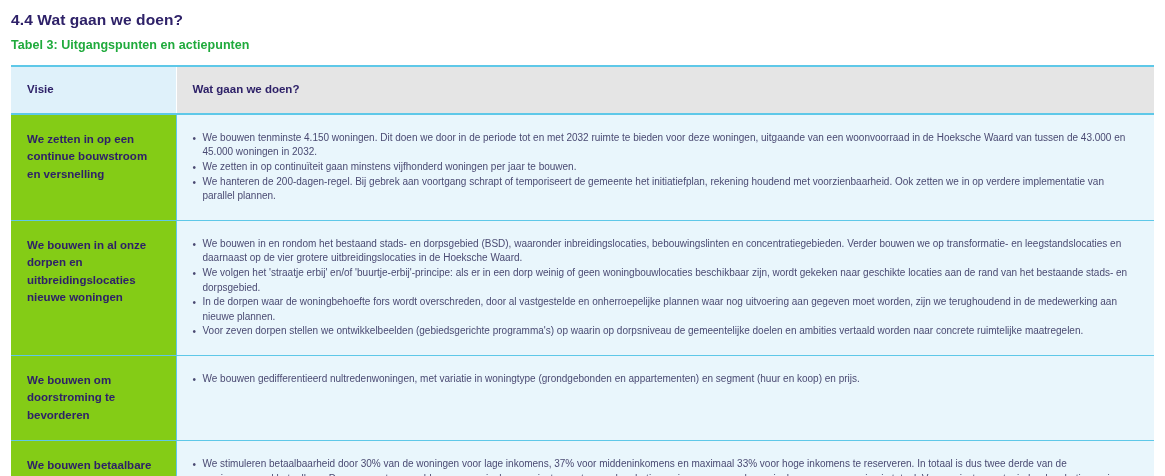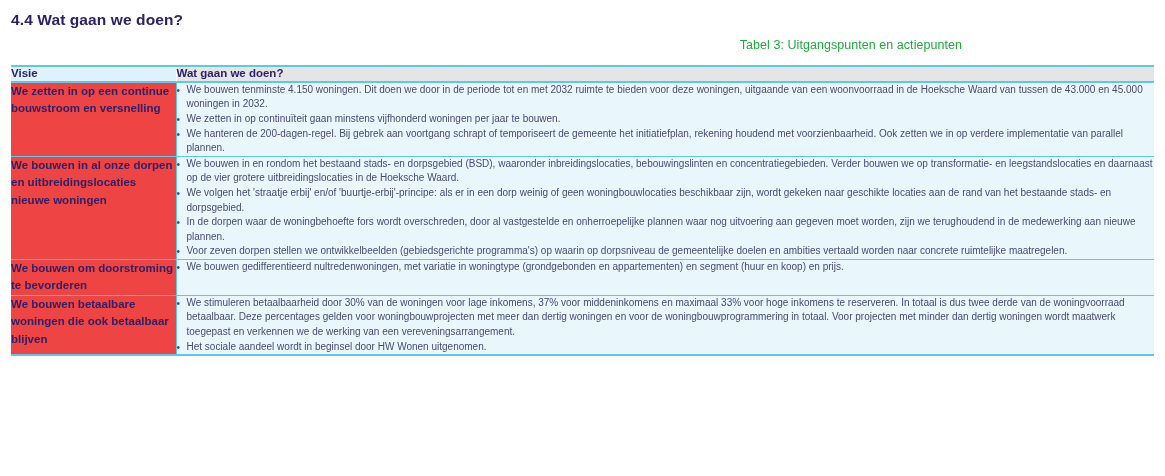--- a/index.html
+++ b/index.html
@@ -27,46 +27,45 @@
     font-size: 15.5px;
     font-weight: bold;
     color: #2e2168;
     margin: 0;
     padding: 11px 0 0 11px;
     letter-spacing: 0.1px;
   }
 
   .caption {
     font-size: 12.5px;
-    font-weight: normal;
+    font-weight: bold;
     color: #1faa3c;
     margin: 0;
     padding: 9px 16px 0 11px;
     letter-spacing: 0.05px;
-    text-align: right;
   }
 
   .table-wrap {
     margin: 13px 11px 0 11px;
   }
 
   table.vision-table {
     width: 1143px;
     border-collapse: collapse;
     table-layout: fixed;
     border-top: 2px solid #5ec8e8;
     border-bottom: 2px solid #5ec8e8;
   }
 
   table.vision-table col.col-visie { width: 165px; }
 
   table.vision-table th,
   table.vision-table td {
     vertical-align: top;
-    padding: 0;
+    padding: 16px;
   }
 
   thead th {
     background: #e5e5e5;
     border-bottom: 2px solid #5ec8e8;
     text-align: left;
     font-size: 11.5px;
     font-weight: bold;
     color: #2e2168;
     padding: 6px 8px 7px 10px;
@@ -79,21 +78,21 @@
   }
 
   tbody tr td {
     border-bottom: 1.5px solid #5ec8e8;
   }
   tbody tr:last-child td {
     border-bottom: none;
   }
 
   td.cell-visie {
-    background: #ef4444;
+    background: #84cc16;
     font-size: 11.5px;
     font-weight: bold;
     color: #2e2168;
     line-height: 1.52;
     padding: 7px 8px 9px 10px;
     border-right: 1.5px solid #5ec8e8;
   }
 
   td.cell-actie {
     background: #e9f6fc;

